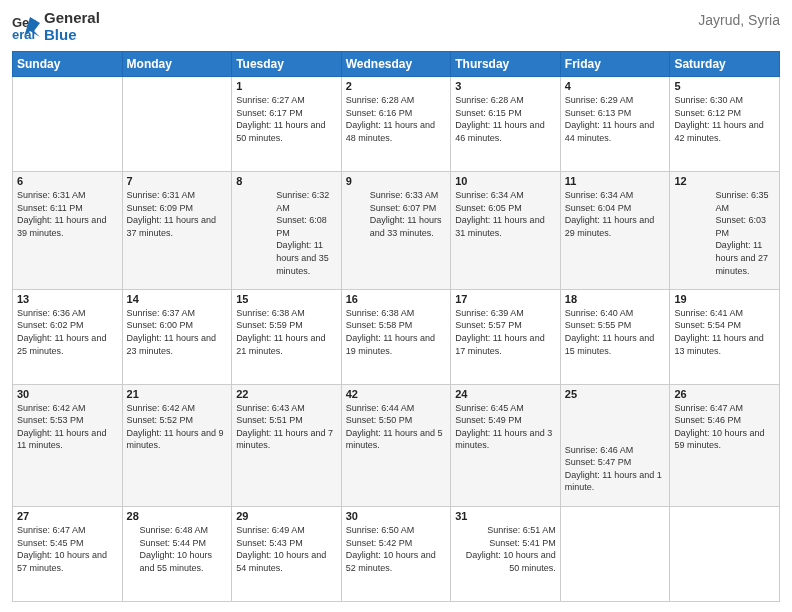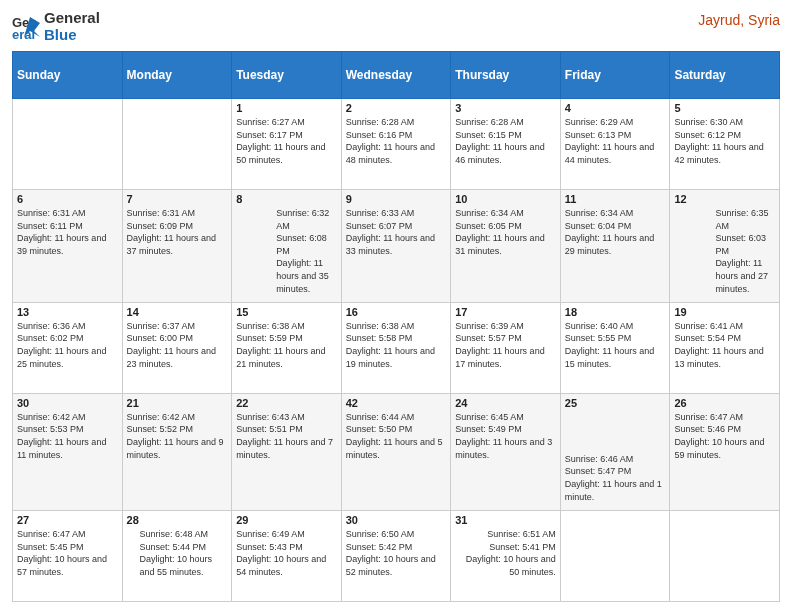--- a/index.html
+++ b/index.html
@@ -36,36 +36,36 @@
       text-align: right;
     }
     .month-title {
       font-size: 32px;
       font-weight: 300;
       color: #222;
       line-height: 1;
     }
     .location {
       font-size: 14px;
-      color: #c2410c;
+      color: #737373;
       margin-top: 2px;
     }
     .calendar {
       flex: 1;
       border: 1px solid #ccc;
       border-collapse: collapse;
       width: 100%;
       table-layout: fixed;
     }
     .calendar th {
       background: #2979c7;
       color: #fff;
       font-size: 12px;
       font-weight: 600;
-      padding: 16px 4px;
+      padding: 5px 4px;
       text-align: left;
       border: 1px solid #1f6ab5;
     }
     .calendar td {
       border: 1px solid #ccc;
       vertical-align: top;
       padding: 3px 4px;
       font-size: 9.5px;
       color: #333;
       height: 88px;
@@ -174,21 +174,21 @@
 Daylight: 11 hours and 37 minutes.</div>
           </td>
           <td>
             <div class="day-number">8</div>
             <div class="cell-text" style="white-space: pre-line; margin-left: 40px;">Sunrise: 6:32 AM
 Sunset: 6:08 PM
 Daylight: 11 hours and 35 minutes.</div>
           </td>
           <td>
             <div class="day-number">9</div>
-            <div class="cell-text" style="white-space: pre-line;">Sunrise: 6:33 AM
+            <div class="cell-text" style="white-space: pre-line; margin-left: 24px;">Sunrise: 6:33 AM
 Sunset: 6:07 PM
 Daylight: 11 hours and 33 minutes.</div>
           </td>
           <td>
             <div class="day-number">10</div>
             <div class="cell-text" style="white-space: pre-line;">Sunrise: 6:34 AM
 Sunset: 6:05 PM
 Daylight: 11 hours and 31 minutes.</div>
           </td>
           <td>

